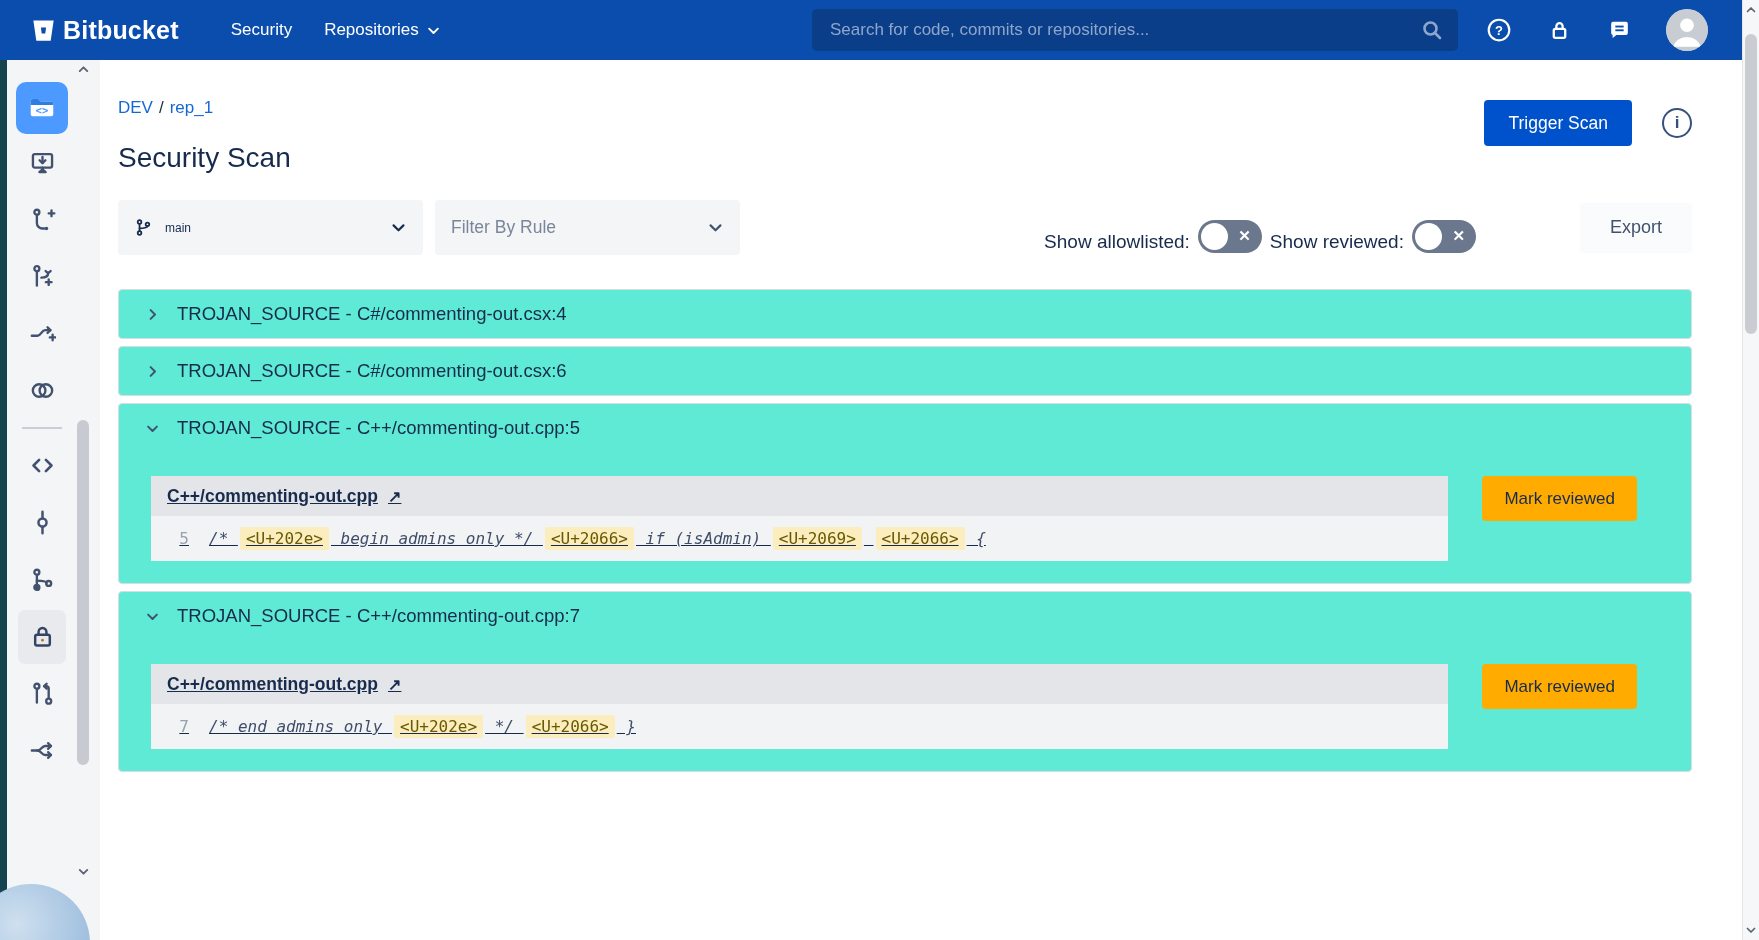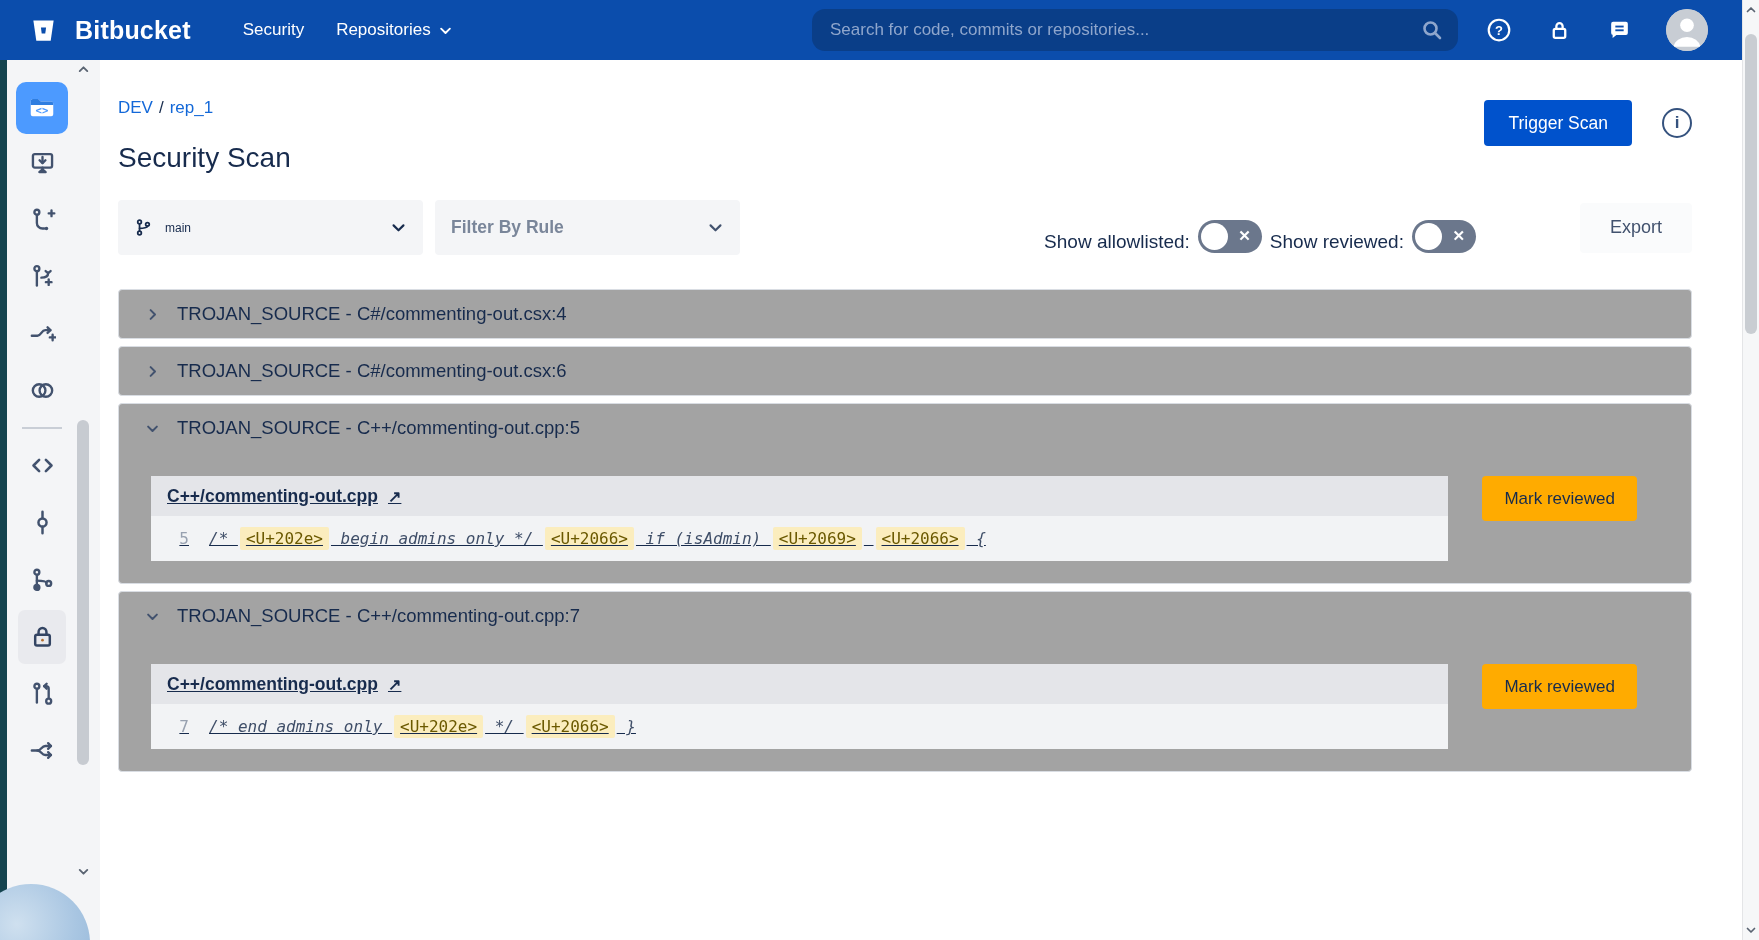--- a/index.html
+++ b/index.html
@@ -2,24 +2,24 @@
 <html><head>
 <meta charset="utf-8">
 <style>
   * { margin:0; padding:0; box-sizing:border-box; }
   html,body { width:1759px; height:940px; overflow:hidden; }
   body { font-family:"Liberation Sans", sans-serif; background:#fff; position:relative; color:#172B4D; }
 
   
   .navbar { position:absolute; left:0; top:0; width:1742px; height:60px; background:#0B4DAC;
             display:flex; align-items:center; padding:0 34px 0 30px; }
-  .logo { display:flex; align-items:center; gap:18px; margin-right:36px; cursor:pointer; }
+  .logo { display:flex; align-items:center; gap:6px; margin-right:36px; cursor:pointer; }
   .logo-text { color:#fff; font-size:25px; font-weight:bold; letter-spacing:.2px; }
   .nav-item { color:#fff; font-size:17px; margin:0 16px; display:flex; align-items:center; gap:7px; cursor:pointer; }
-  .search-box { margin-left:auto; width:646px; height:42px; background:#0A3E88; border-radius:13px;
+  .search-box { margin-left:auto; width:646px; height:42px; background:#0A3E88; border-radius:5px;
                 display:flex; align-items:center; padding:0 14px 0 18px; }
   .search-input { flex:1; background:transparent; border:none; outline:none; color:#9DB2D6; font-size:17px;
                   font-family:"Liberation Sans",sans-serif; }
   .search-input::placeholder { color:#8FA6CC; opacity:1; }
   .nav-icons { display:flex; align-items:center; gap:34px; margin-left:28px; }
   .nav-ic { width:26px; height:26px; display:flex; align-items:center; justify-content:center; cursor:pointer; }
   .avatar { width:42px; height:42px; border-radius:50%; background:#C8CDD4; overflow:hidden; cursor:pointer; }
 
   
   .win-scroll { position:absolute; right:0; top:0; width:17px; height:940px; background:#F6F7F8; border-left:1px solid #E4E5E7; }
@@ -60,33 +60,33 @@
                  display:flex; align-items:center; justify-content:center; font-size:17px; font-weight:bold; cursor:pointer; }
 
   
   .filter-row { display:flex; align-items:center; margin-top:26px; }
   .select { height:55px; background:#F4F5F7; border-radius:4px; display:flex; align-items:center;
             padding:0 16px; cursor:pointer; }
   .select .chev { margin-left:auto; }
   .branch-select { width:305px; margin-right:12px; }
   .branch-select .lbl { font-size:12px; color:#172B4D; margin-left:12px; }
   .rule-select { width:305px; }
-  .rule-select .lbl { font-size:17.5px; color:#7A869A;font-weight:bold; }
+  .rule-select .lbl { font-size:17.5px; color:#7A869A; }
   .toggle-label { font-size:19px; color:#172B4D; margin-right:8px; white-space:nowrap; }
   .toggles { margin-left:auto; display:flex; align-items:flex-end; }
   .toggle { position:relative; width:64px; height:33px; border-radius:17px; background:#6B778C; cursor:pointer;
             margin-right:8px; flex:none; }
   .toggle .knob { position:absolute; left:3px; top:3px; width:27px; height:27px; border-radius:50%; background:#fff; }
   .toggle .off-x { position:absolute; right:11px; top:50%; transform:translateY(-50%); color:#fff; font-weight:bold; font-size:15px; }
   .btn-export { margin-left:96px; height:50px; padding:0 30px; background:#FAFBFC; border:none; border-radius:4px;
                 color:#42526E; font-size:18px; font-family:"Liberation Sans",sans-serif; cursor:pointer; }
 
   
   .findings { margin-top:34px; }
-  .frow { border:1px solid #D9DDE3; border-radius:4px; margin-bottom:7px; background:#a3a3a3; }
+  .frow { border:1px solid #D9DDE3; border-radius:4px; margin-bottom:7px; background:#5eead4; }
   .frow-head { display:flex; align-items:center; height:48px; padding-left:25px; cursor:pointer; }
   .frow-head .chev { width:16px; display:flex; justify-content:center; margin-right:17px; }
   .frow-title { font-size:18.5px; color:#172B4D; }
   .fbody { display:flex; align-items:flex-start; padding:24px 54px 22px 32px; }
   .fcol { flex:1; min-width:0;text-decoration:underline; }
   .filebar { height:40px; background:#E4E5E9; display:flex; align-items:center; padding:0 16px;
              font-size:17.5px; font-weight:bold; color:#172B4D; }
   .filebar .ext { margin-left:10px; font-weight:bold; color:#172B4D; font-size:16px; cursor:pointer; }
   .codeline { background:#F2F3F5; display:flex; align-items:center; padding:13px 16px;
               font-family:"DejaVu Sans Mono", monospace; font-size:16px; }

